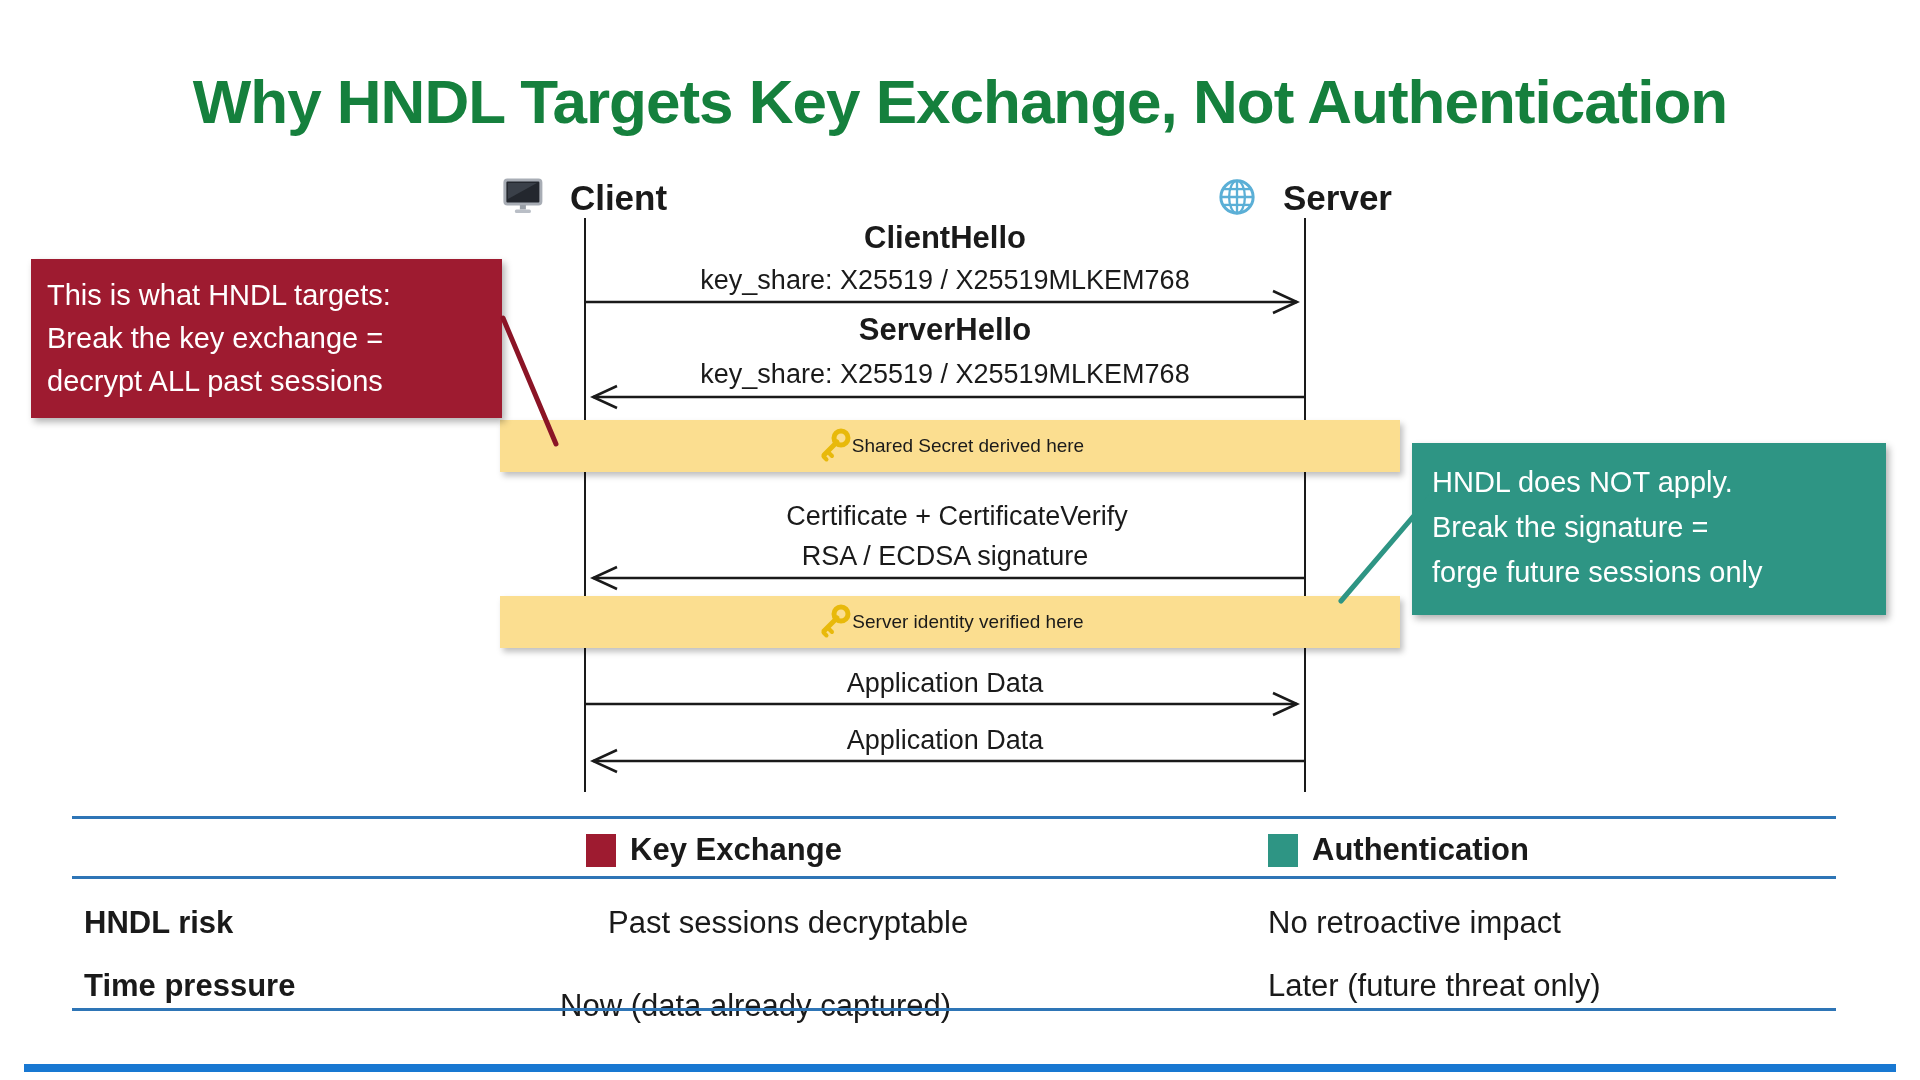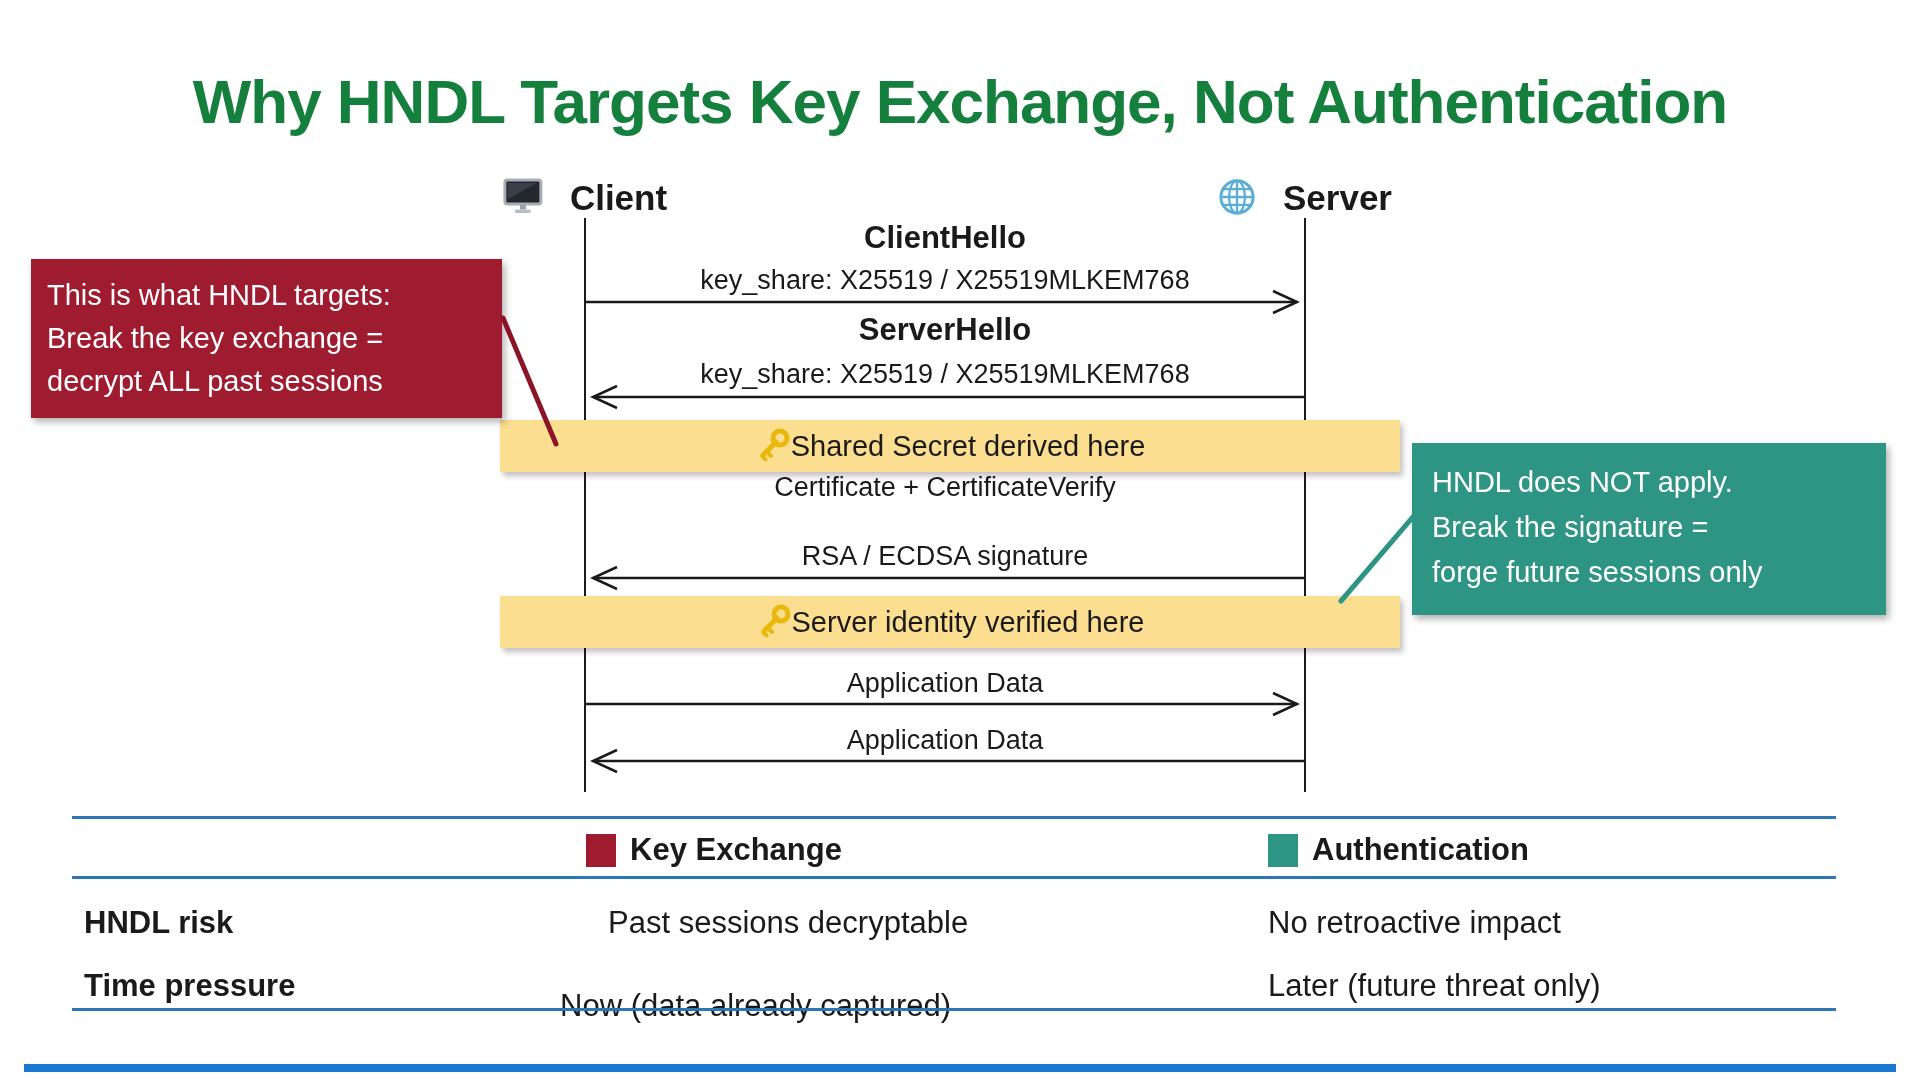--- a/index.html
+++ b/index.html
@@ -7,21 +7,21 @@
          font-family:"Liberation Sans",sans-serif;color:#1a1a1a;}
   .title{position:absolute;top:66px;left:0;width:1920px;text-align:center;
          font-size:62px;font-weight:700;color:#15803d;letter-spacing:-1px;white-space:nowrap;}
   .overlay{position:absolute;left:0;top:0;pointer-events:none;}
   .actor{position:absolute;top:178px;display:flex;align-items:flex-start;gap:27px;transform:translateX(-50%);}
   .actor-label{font-size:35px;font-weight:700;}
   .cmsg{position:absolute;left:585px;width:720px;text-align:center;font-size:27px;line-height:34px;}
   .cmsg.bold{font-size:31px;font-weight:700;line-height:36px;}
   .hl-bar{position:absolute;left:500px;width:900px;height:52px;background:#fbde90;
           display:flex;align-items:center;justify-content:center;
-          font-size:29px;box-shadow:3px 4px 6px rgba(0,0,0,0.25);}
+          font-size:19px;box-shadow:3px 4px 6px rgba(0,0,0,0.25);}
   .callout{position:absolute;color:#ffffff;box-sizing:border-box;
            box-shadow:3px 4px 7px rgba(0,0,0,0.3);}
   .callout.red{left:31px;top:259px;width:471px;height:159px;background:#9e1b30;
                padding:15px 16px;font-size:29px;line-height:43px;}
   .callout.teal{left:1412px;top:443px;width:474px;height:172px;background:#2e9584;
                 padding:17px 20px;font-size:29px;line-height:45px;}
   .tline{position:absolute;left:72px;width:1764px;height:3px;background:#2e75b6;}
   .legend-item{position:absolute;top:830px;height:40px;display:flex;align-items:center;gap:14px;
                font-size:31px;font-weight:700;}
   .legend-swatch{width:30px;height:33px;}
@@ -75,21 +75,21 @@
       <line x1="5" y1="25.5" x2="31" y2="25.5" stroke-width="2.2"></line>
       <line x1="18" y1="2.7" x2="18" y2="33.3" stroke-width="2.2"></line>
     </svg>
     <span class="actor-label">Server</span>
   </div>
 
   <div class="cmsg bold" style="top:220px;">ClientHello</div>
   <div class="cmsg" style="top:263px;">key_share: X25519 / X25519MLKEM768</div>
   <div class="cmsg bold" style="top:312px;">ServerHello</div>
   <div class="cmsg" style="top:357px;">key_share: X25519 / X25519MLKEM768</div>
-  <div class="cmsg" style="top:470px;">Certificate + CertificateVerify</div>
+  <div class="cmsg" style="top:499px;padding-left:12px;">Certificate + CertificateVerify</div>
   <div class="cmsg" style="top:539px;">RSA / ECDSA signature</div>
   <div class="cmsg" style="top:666px;">Application Data</div>
   <div class="cmsg" style="top:723px;">Application Data</div>
 
   <div class="hl-bar" style="top:420px;">
     <svg width="36" height="36" viewBox="0 0 36 36">
       <line x1="21" y1="14" x2="8" y2="27" stroke="#e8b90b" stroke-width="5" stroke-linecap="round"></line>
       <line x1="12" y1="24" x2="16" y2="28" stroke="#e8b90b" stroke-width="4" stroke-linecap="round"></line>
       <line x1="7.5" y1="28.5" x2="10.5" y2="31.5" stroke="#e8b90b" stroke-width="4" stroke-linecap="round"></line>
       <circle cx="25" cy="10" r="7" fill="none" stroke="#e8b90b" stroke-width="5"></circle>

